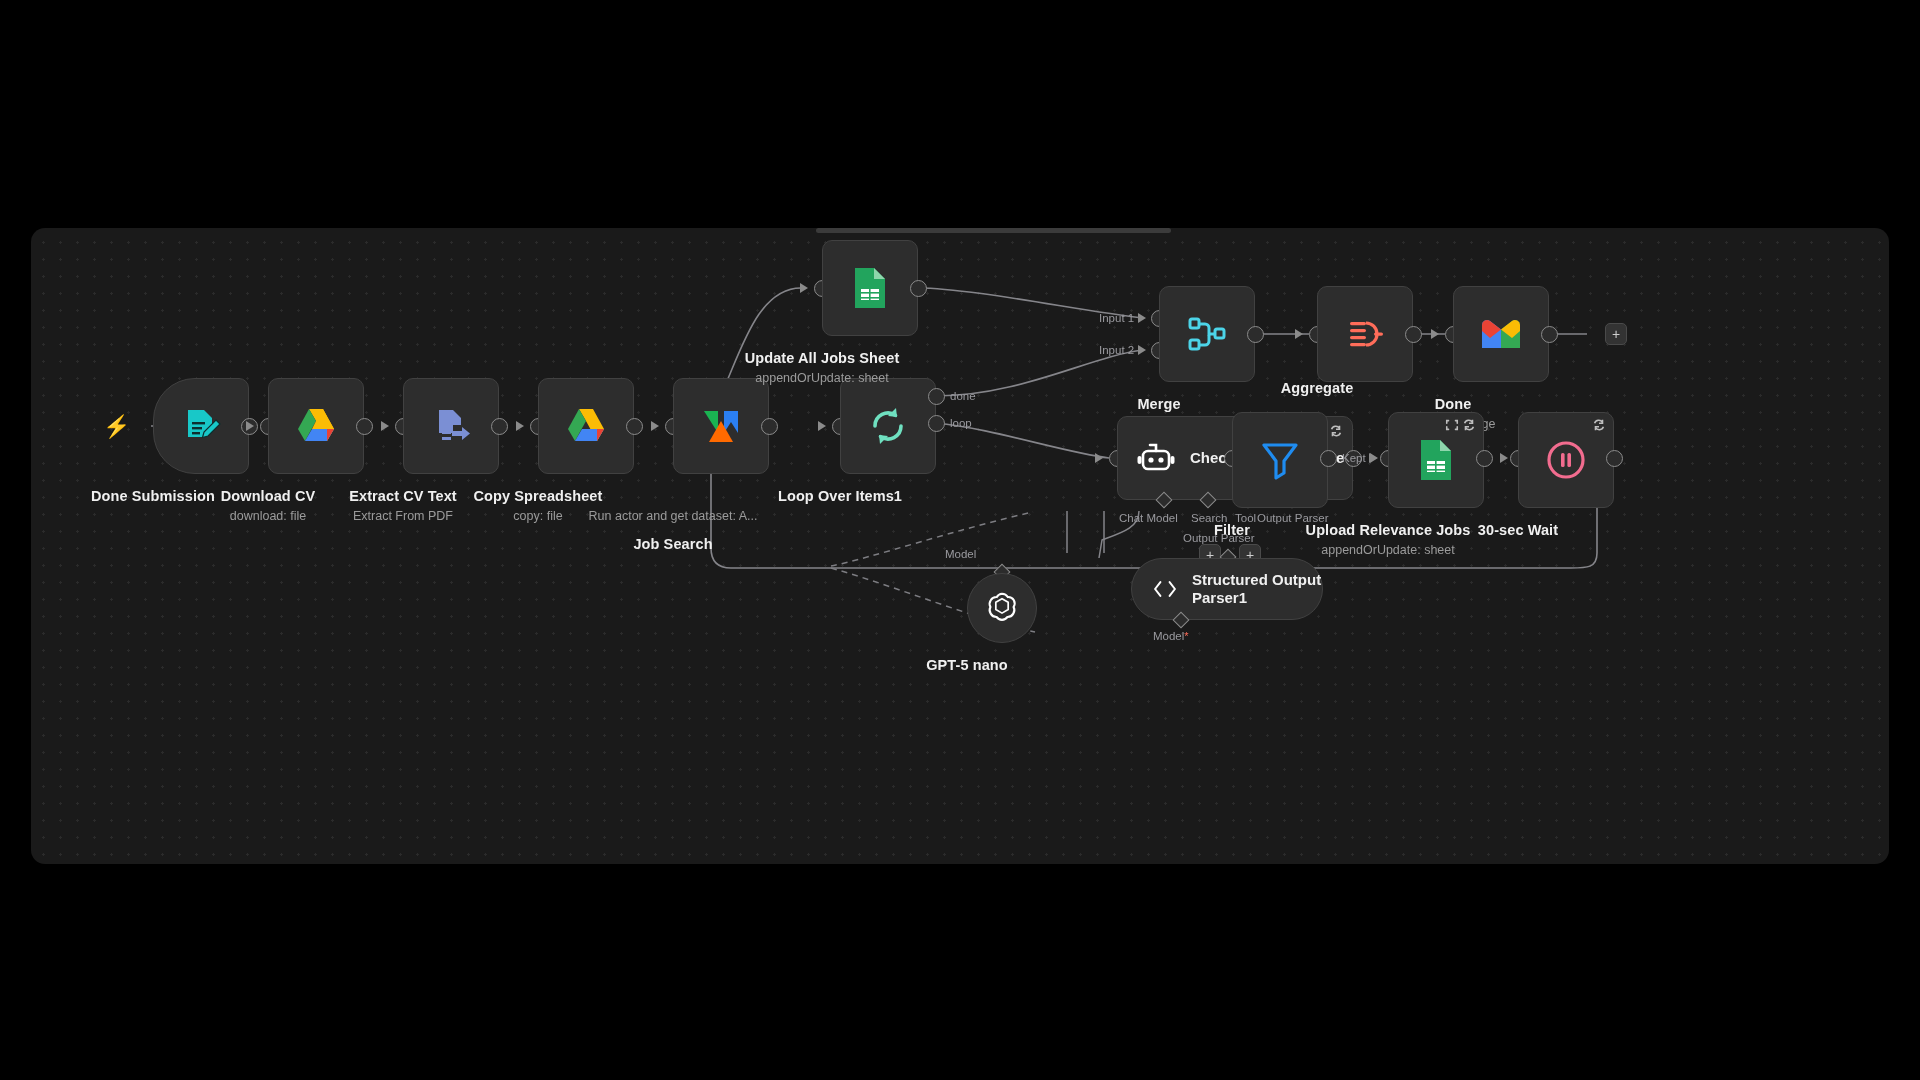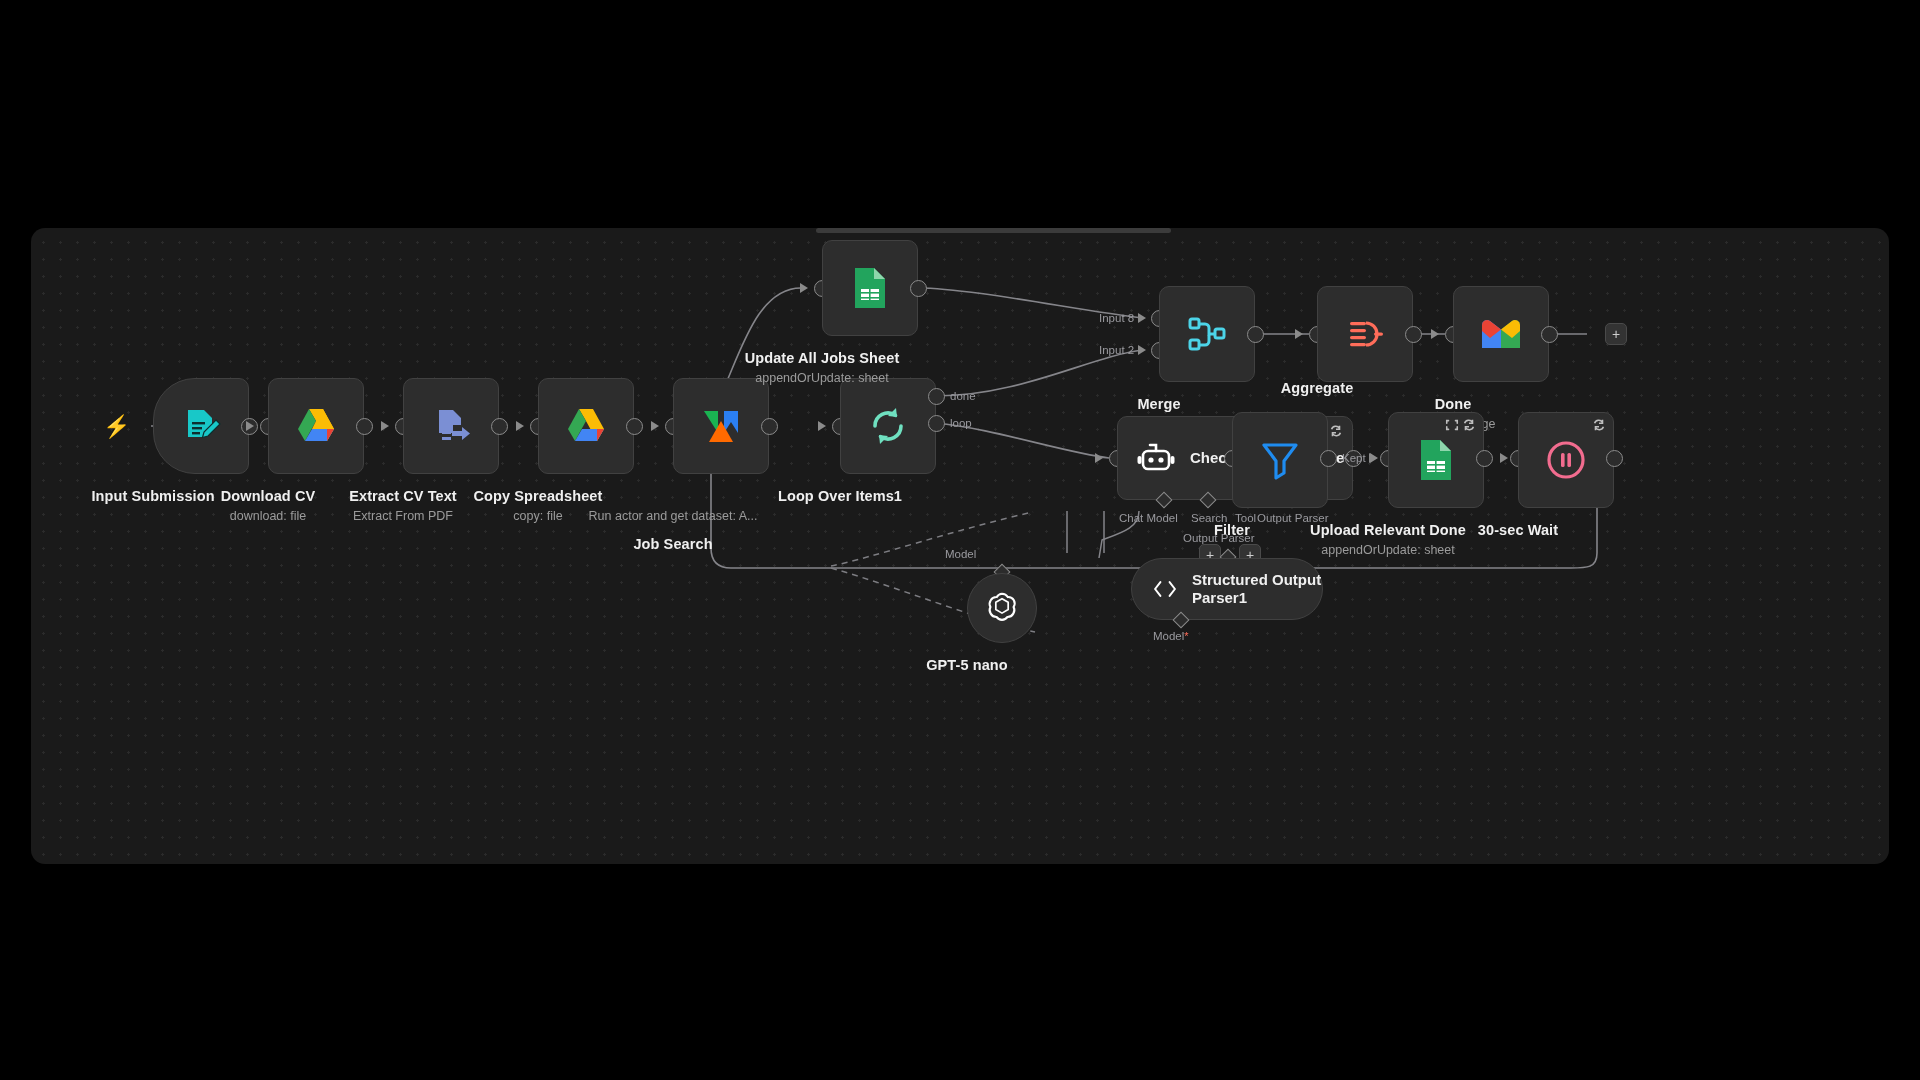--- a/index.html
+++ b/index.html
@@ -136,21 +136,21 @@
       <div class="nbox trigger">
         <svg width="44" height="44" viewBox="0 0 44 44">
           <path d="M9 6 h16 l8 8 v10 l-9 9 H9 z" fill="#18c8c8"></path>
           <rect x="13" y="18" width="13" height="2.4" fill="#0d2e2e"></rect>
           <rect x="13" y="23" width="10" height="2.4" fill="#0d2e2e"></rect>
           <rect x="13" y="28" width="8" height="2.4" fill="#0d2e2e"></rect>
           <path d="M37 16 l4 4 -12 12 -5.5 1.5 1.5 -5.5 z" fill="#18c8c8" stroke="#0d2e2e" stroke-width="1.2"></path>
         </svg>
       </div>
       <div class="dot" style="left:88px;top:40px;"></div>
-      <div class="nlabel" style="top:110px;">Input Submission</div>
+      <div class="nlabel" style="top:110px;">Done Submission</div>
     </div>
 
     <div class="node" style="left:237px;top:150px;">
       <div class="arrow" style="left:-22px;top:43px;"></div>
       <div class="dot" style="left:-8px;top:40px;"></div>
       <div class="nbox">
         <svg width="44" height="40" viewBox="0 0 44 40">
           <path d="M15 3 L29 3 L40 23 L33 35 L22 15 z" fill="#fbbc05"></path>
           <path d="M15 3 L22 15 L11 35 L4 23 z" fill="#34a853"></path>
           <path d="M11 35 L33 35 L40 23 L18 23 z" fill="#4285f4"></path>
@@ -243,21 +243,21 @@
           <rect x="11" y="27" width="18" height="1.6" fill="#22a45d"></rect>
           <rect x="11" y="32" width="18" height="1.6" fill="#22a45d"></rect>
         </svg>
       </div>
       <div class="dot" style="left:88px;top:40px;"></div>
       <div class="nlabel" style="top:110px;">Update All Jobs Sheet</div>
       <div class="nsub" style="top:131px;">appendOrUpdate: sheet</div>
     </div>
 
     <div class="node" style="left:1128px;top:58px;">
-      <div class="portlabel" style="left:-60px;top:26px;">Input 8</div>
+      <div class="portlabel" style="left:-60px;top:26px;">Input 1</div>
       <div class="arrow" style="left:-21px;top:27px;"></div>
       <div class="dot" style="left:-8px;top:24px;"></div>
       <div class="portlabel" style="left:-60px;top:58px;">Input 2</div>
       <div class="arrow" style="left:-21px;top:59px;"></div>
       <div class="dot" style="left:-8px;top:56px;"></div>
       <div class="nbox">
         <svg width="44" height="44" viewBox="0 0 44 44">
           <rect x="5" y="7" width="9" height="9" rx="2" fill="none" stroke="#4cd4e8" stroke-width="3"></rect>
           <rect x="5" y="28" width="9" height="9" rx="2" fill="none" stroke="#4cd4e8" stroke-width="3"></rect>
           <rect x="30" y="17" width="9" height="9" rx="2" fill="none" stroke="#4cd4e8" stroke-width="3"></rect>
@@ -376,21 +376,21 @@
       </div>
       <div class="minibadge" style="left:74px;top:6px;">
         <svg width="14" height="14" viewBox="0 0 16 16">
             <path d="M3 6 a5 5 0 0 1 9 -1 M13 10 a5 5 0 0 1 -9 1" fill="none" stroke="#d8d8d8" stroke-width="1.8"></path>
             <path d="M12 2 v4 h-4" fill="none" stroke="#d8d8d8" stroke-width="1.8"></path>
             <path d="M4 14 v-4 h4" fill="none" stroke="#d8d8d8" stroke-width="1.8"></path>
           </svg>
       </div>
       <div class="dot" style="left:88px;top:38px;"></div>
       <div class="arrow" style="left:112px;top:41px;"></div>
-      <div class="nlabel" style="top:110px;">Upload Relevant Done</div>
+      <div class="nlabel" style="top:110px;">Upload Relevance Jobs</div>
       <div class="nsub" style="top:131px;">appendOrUpdate: sheet</div>
     </div>
 
     <div class="node" style="left:1487px;top:184px;">
       <div class="dot" style="left:-8px;top:38px;"></div>
       <div class="nbox">
         <svg width="46" height="46" viewBox="0 0 46 46">
           <circle cx="23" cy="23" r="17" fill="none" stroke="#f26c8f" stroke-width="3.2"></circle>
           <rect x="18" y="16" width="3.6" height="14" rx="1.6" fill="#f26c8f"></rect>
           <rect x="24.4" y="16" width="3.6" height="14" rx="1.6" fill="#f26c8f"></rect>

